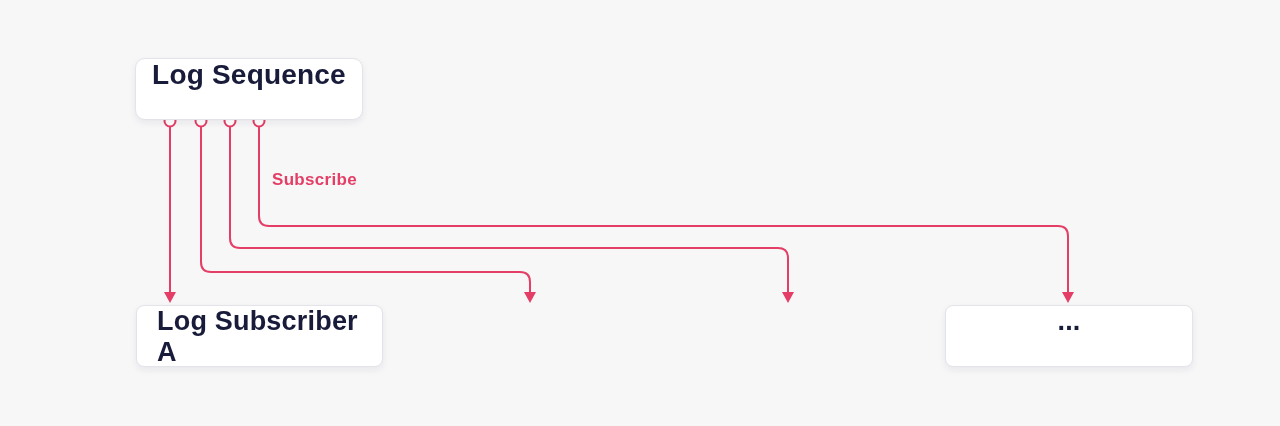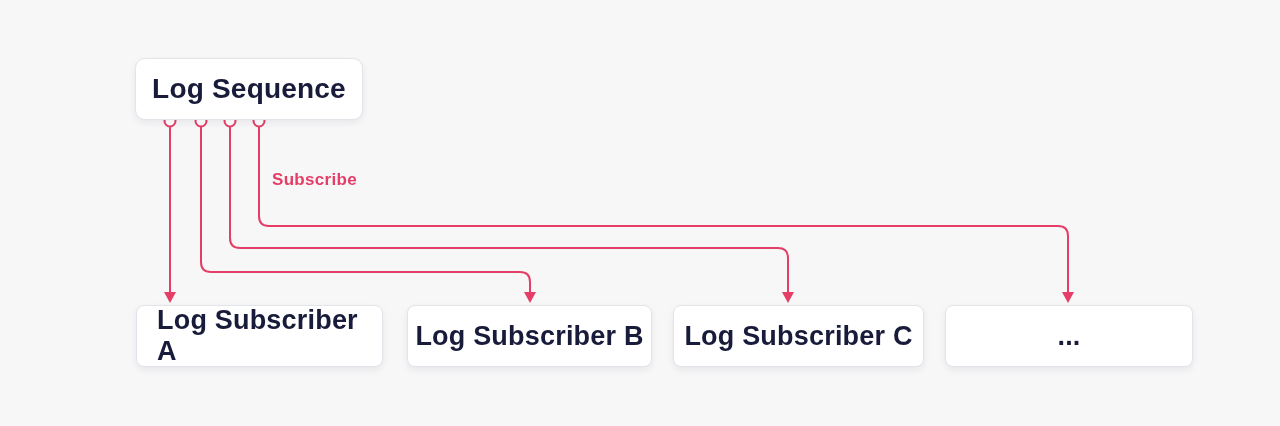--- a/index.html
+++ b/index.html
@@ -20,21 +20,21 @@
   .connector-layer{
     position:absolute;left:0;top:0;width:1280px;height:426px;
   }
   .node{
     position:absolute;
     box-sizing:border-box;
     background:var(--node-bg);
     border:1px solid var(--node-border);
     border-radius:8px;
     box-shadow:0 3px 7px rgba(25,27,57,0.07);
-    display:flex;align-items:center;justify-content:center;
+    display:flex;align-items:flex-start;justify-content:center;
     color:var(--node-text);
     font-weight:bold;
     letter-spacing:0.2px;
   }
   .node-publisher{
     left:135px;top:58px;width:228px;height:62px;
     font-size:28px;
     border-radius:10px;
     z-index:1;
   }
@@ -91,23 +91,17 @@
 
   <div class="node node-publisher">
     <span>Log Sequence</span>
   </div>
 
   <div class="edge-label">Subscribe</div>
 
   <div class="node node-subscriber node-sub-a">
     <span>Log Subscriber A</span>
   </div>
-  <div class="node node-subscriber node-sub-b">
-    <span>Log Subscriber B</span>
-  </div>
-  <div class="node node-subscriber node-sub-c">
-    <span>Log Subscriber C</span>
-  </div>
   <div class="node node-subscriber node-sub-d">
     <span>...</span>
   </div>
 
 </div>
 
 </body></html>

